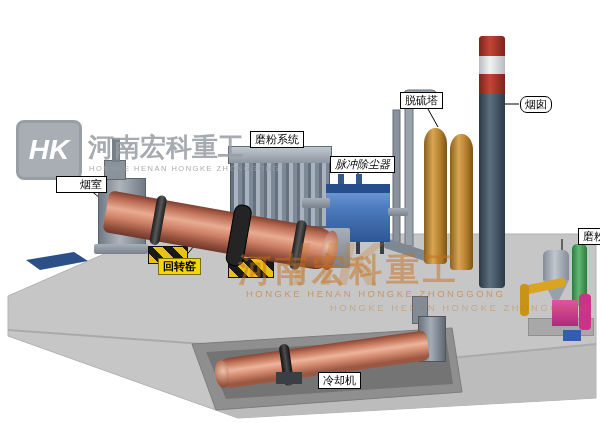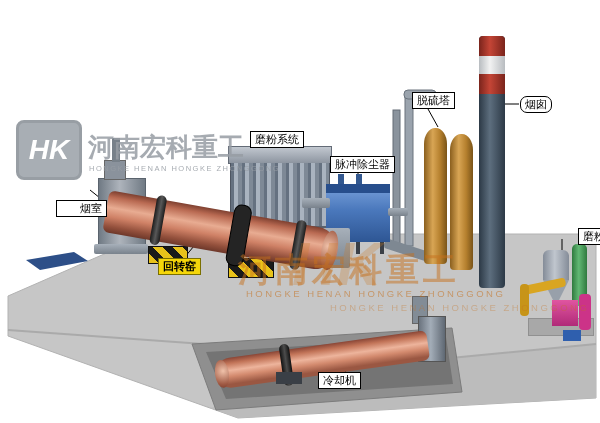--- a/index.html
+++ b/index.html
@@ -203,22 +203,22 @@
   <div class="abs wm wm-tag">HONGKE HENAN HONGKE ZHONGGONG</div>
   <div class="abs wm wm-tag2">HONGKE HENAN HONGKE ZHONGGONG</div>
 
 
   <div class="abs brand" style="width:260px;height:64px;">
     <div class="brand-box">HK</div>
     <div class="brand-name">河南宏科重工</div>
     <div class="brand-tag">HONGKE HENAN HONGKE ZHONGGONG</div>
   </div>
 
-  <div class="label" style="left:56px;top:200px;padding-left:23px;">烟室</div>
+  <div class="label" style="left:56px;top:176px;padding-left:23px;">烟室</div>
   <div class="label yellow" style="left:158px;top:258px;">回转窑</div>
   <div class="label" style="left:250px;top:131px;">磨粉系统</div>
-  <div class="label" style="left:330px;top:156px;">脉冲除尘器</div>
-  <div class="label" style="left:412px;top:92px;">脱硫塔</div>
+  <div class="label" style="left:330px;top:156px;font-style:italic;">脉冲除尘器</div>
+  <div class="label" style="left:400px;top:92px;">脱硫塔</div>
   <div class="label" style="left:520px;top:96px;border-radius:7px;">烟囱</div>
   <div class="label" style="left:542px;top:228px;margin-left:36px;">磨粉系统</div>
   <div class="label" style="left:318px;top:372px;">冷却机</div>
 
 </div>
 
 </body></html>

